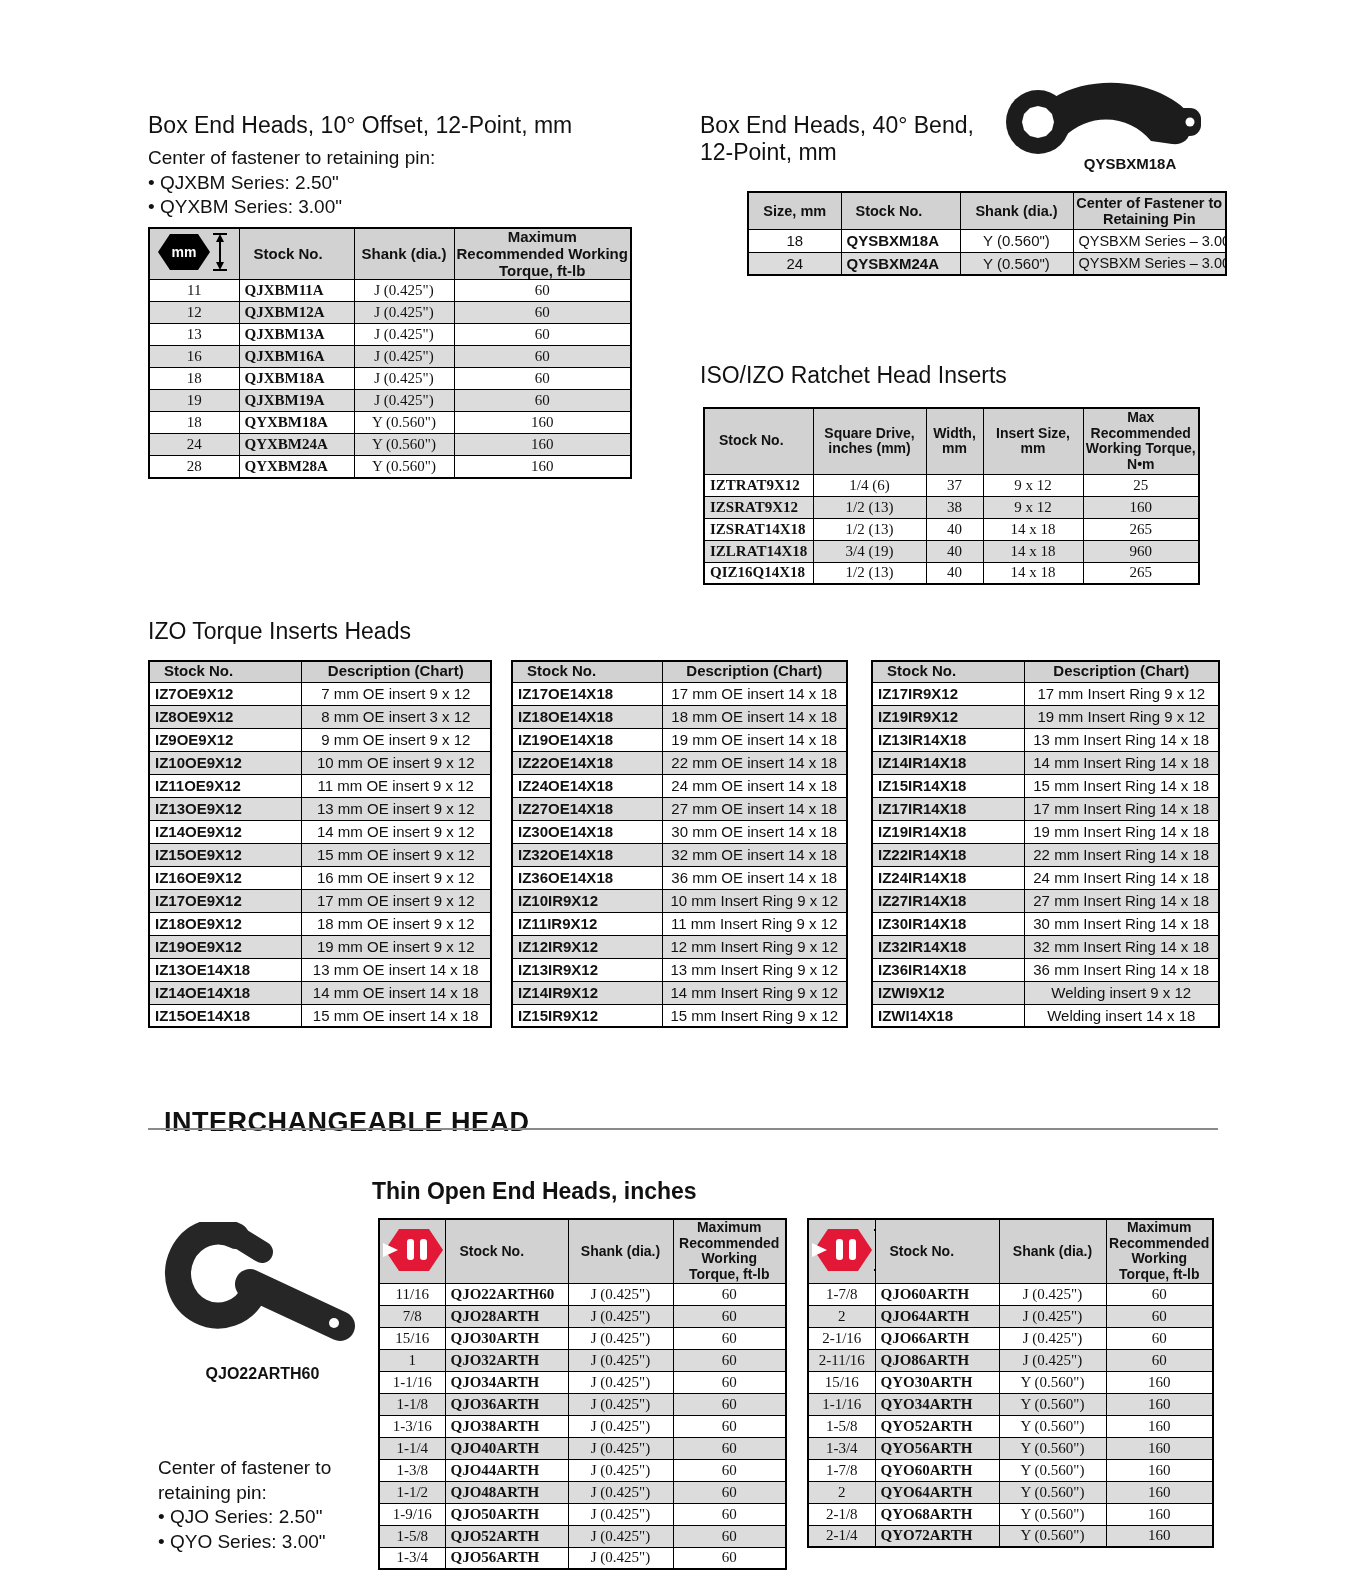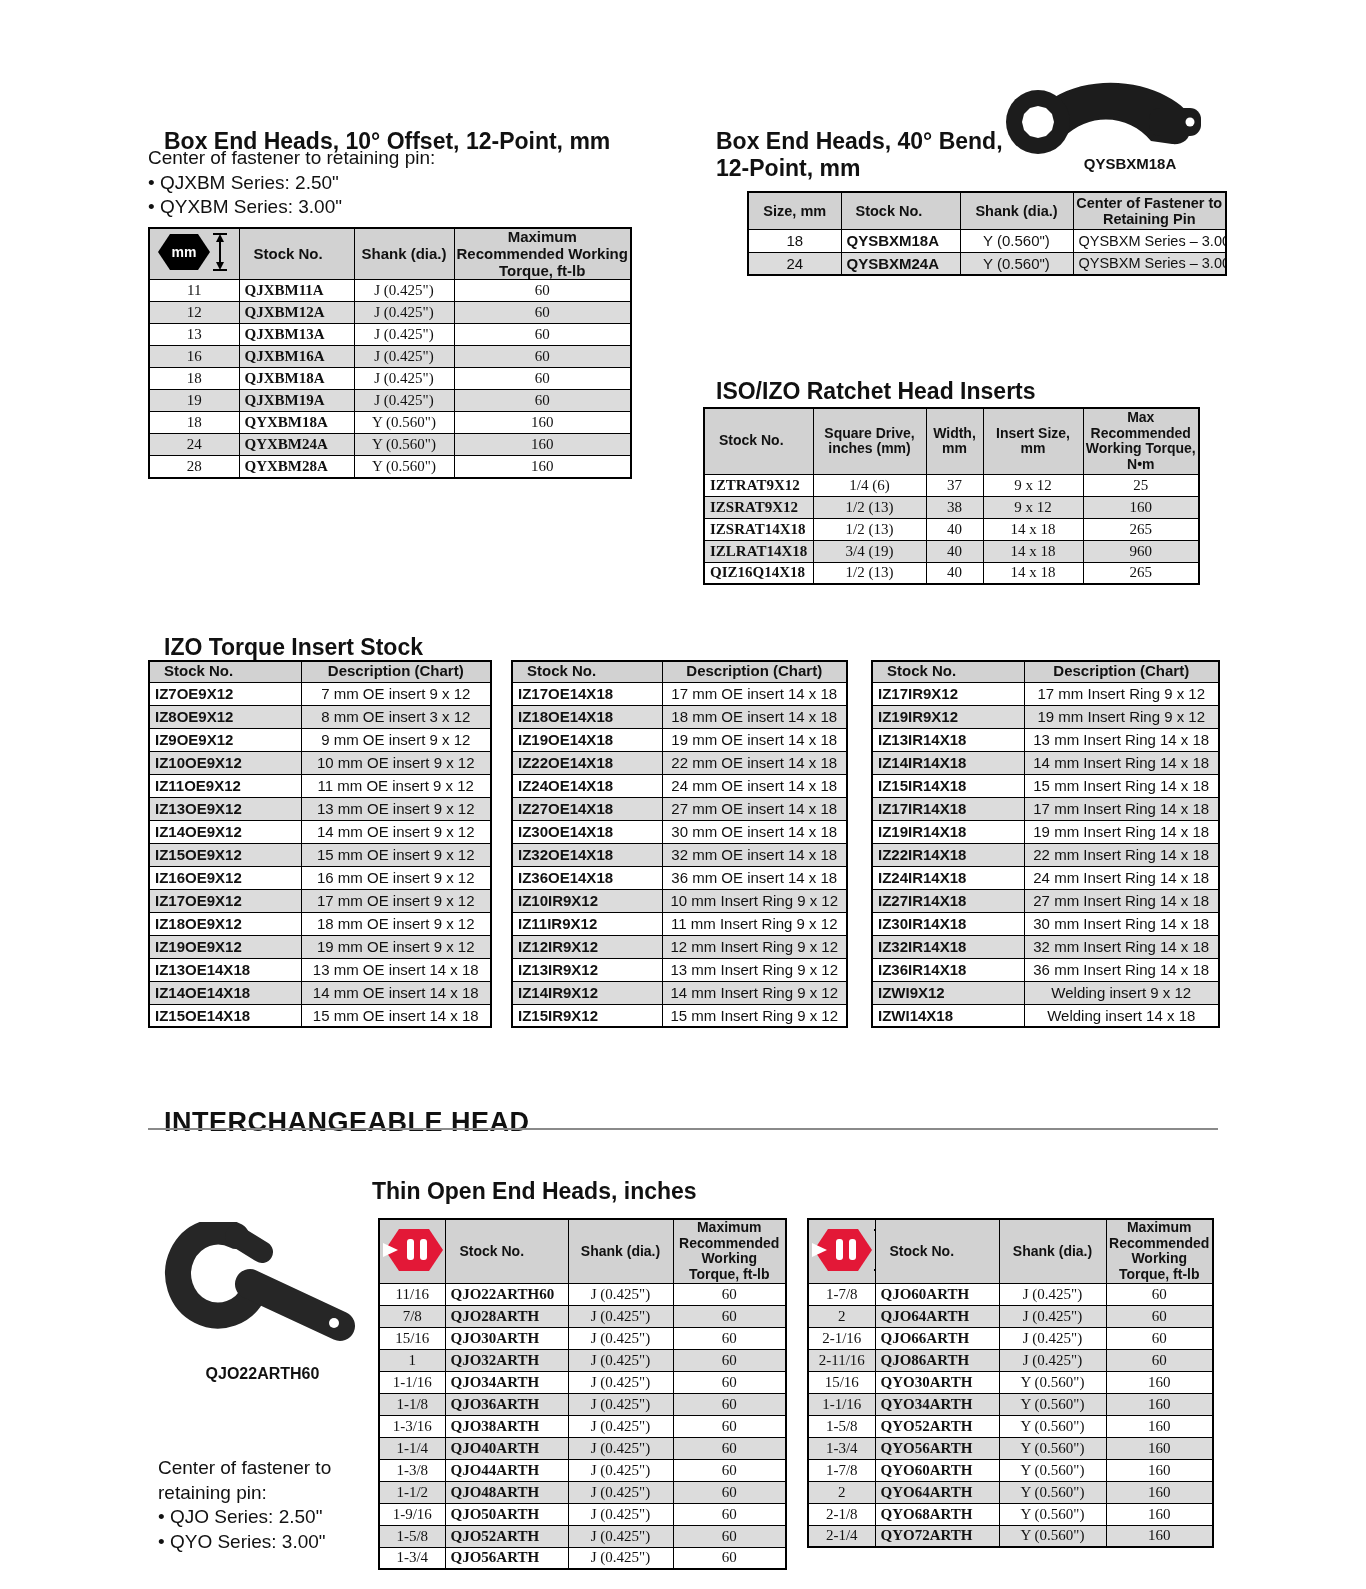--- a/index.html
+++ b/index.html
@@ -1,19 +1,19 @@
 <!DOCTYPE html>
 <html><head>
 <meta charset="utf-8">
 <style>
   html,body{margin:0;padding:0;}
   body{width:1366px;height:1589px;position:relative;background:#fff;
        font-family:"Liberation Sans",sans-serif;color:#111;}
   .abs{position:absolute;}
-  .h2{position:absolute;font-weight:bold;font-size:23px;line-height:1.18;margin:16px;}
+  .h2{position:absolute;font-weight:normal;font-size:23px;line-height:1.18;margin:0;}
   .h1{position:absolute;font-weight:bold;font-size:27px;line-height:1.1;letter-spacing:.5px;margin:16px;}
   .h3{position:absolute;font-weight:bold;font-size:23px;margin:0;}
   .intro{position:absolute;font-size:19px;line-height:1.3;}
   .intro div{white-space:nowrap;}
   .rule{position:absolute;height:2px;background:#8a8a8a;}
   .caption{position:absolute;font-weight:bold;font-size:15px;text-align:center;}
   .note{position:absolute;font-size:19px;line-height:1.3;}
 
   table.tbl{position:absolute;border-collapse:collapse;table-layout:fixed;
             font-family:"Liberation Sans",sans-serif;font-size:15px;
@@ -230,21 +230,21 @@
       <tr>
         <td>QIZ16Q14X18</td>
         <td>1/2 (13)</td>
         <td>40</td>
         <td>14 x 18</td>
         <td>265</td>
       </tr>
     </tbody>
 </table>
 
-<h2 class="h2" style="left:148px;top:618px;">IZO Torque Insert Stock</h2>
+<h2 class="h2" style="left:148px;top:618px;">IZO Torque Inserts Heads</h2>
 
 <table class="tbl stock1 hdr20 rows23" style="left:148px;top:660px;width:342px;">
   <colgroup>
       <col style="width:152px">
       <col style="width:190px">
     </colgroup>
   <thead>
     <tr>
       <th>Stock No.</th>
       <th>Description (Chart)</th>

